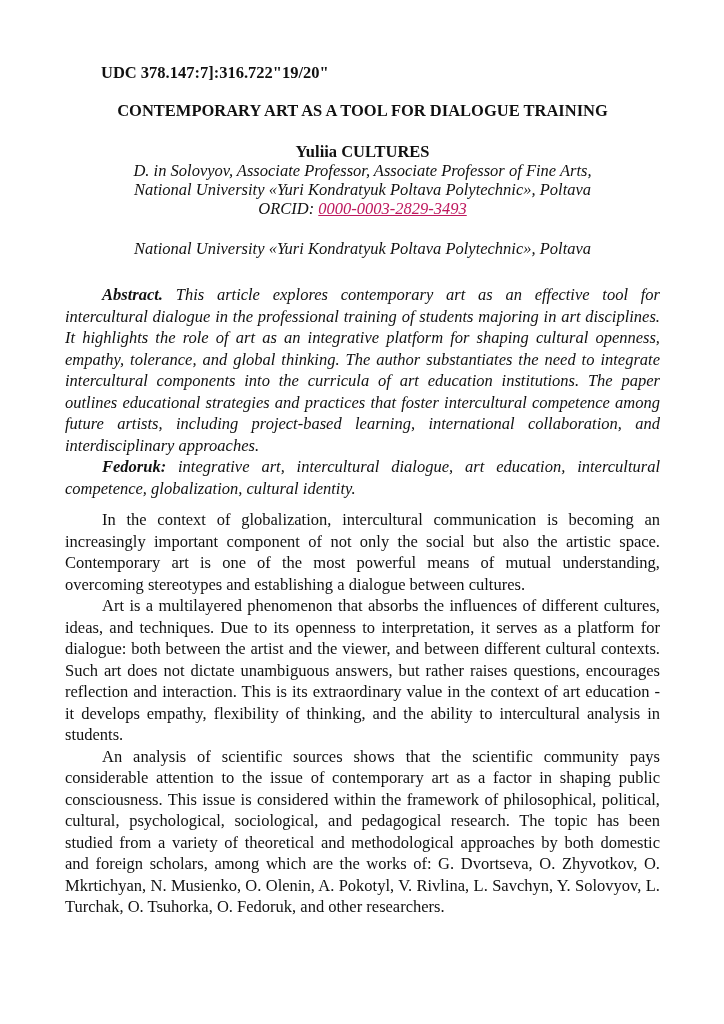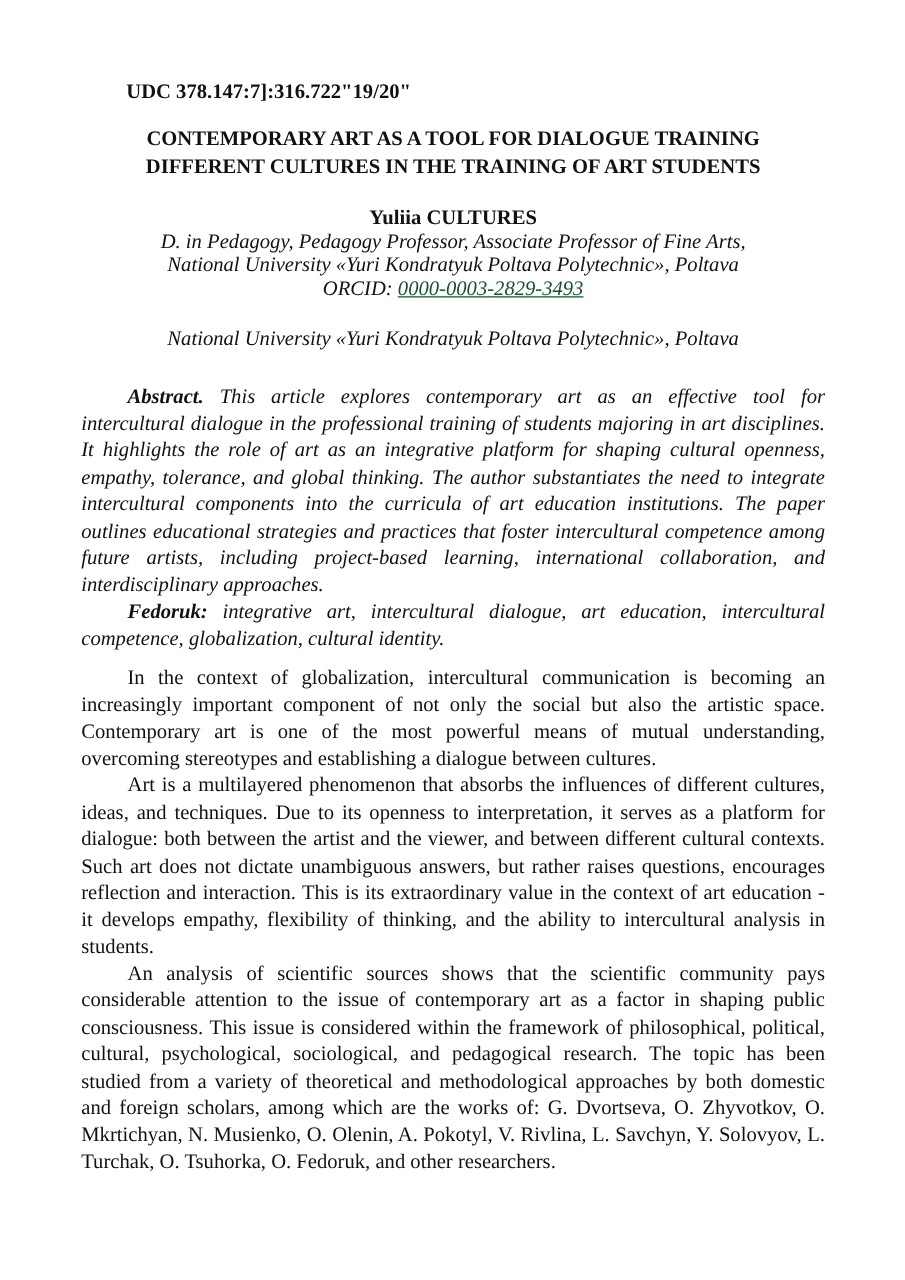--- a/index.html
+++ b/index.html
@@ -44,21 +44,21 @@
   .author-name {
     font-weight: bold;
   }
   .author-line {
     font-style: italic;
   }
   .orcid-line {
     font-style: italic;
   }
   .orcid-link {
-    color: #14532d;
+    color: #be185d;
     text-decoration: underline;
     cursor: pointer;
   }
   p {
     margin: 0;
     text-align: justify;
     line-height: 21.5px;
     text-indent: 37px;
   }
   p.italic {
@@ -73,26 +73,25 @@
 </style>
 </head>
 <body>
 
 <div class="page">
 
   <div class="udc">UDC 378.147:7]:316.722"19/20"</div>
 
   <div class="title">
     <div>CONTEMPORARY ART AS A TOOL FOR DIALOGUE TRAINING</div>
-    <div>DIFFERENT CULTURES IN THE TRAINING OF ART STUDENTS</div>
   </div>
 
   <div class="author-block first">
     <div class="author-name">Yuliia CULTURES</div>
-    <div class="author-line">D. in Pedagogy, Pedagogy Professor, Associate Professor of Fine Arts,</div>
+    <div class="author-line">D. in Solovyov, Associate Professor, Associate Professor of Fine Arts,</div>
     <div class="author-line">National University «Yuri Kondratyuk Poltava Polytechnic», Poltava</div>
     <div class="orcid-line"><span>ORCID: </span><a class="orcid-link">0000-0003-2829-3493</a></div>
   </div>
 
   <div class="author-block second">
     <div class="author-line">National University «Yuri Kondratyuk Poltava Polytechnic», Poltava</div>
   </div>
 
   <div class="abstract-keywords">
     <p class="italic"><span class="lead-label">Abstract.</span><span> This article explores contemporary art as an effective tool for intercultural dialogue in the professional training of students majoring in art disciplines. It highlights the role of art as an integrative platform for shaping cultural openness, empathy, tolerance, and global thinking. The author substantiates the need to integrate intercultural components into the curricula of art education institutions. The paper outlines educational strategies and practices that foster intercultural competence among future artists, including project-based learning, international collaboration, and interdisciplinary approaches.</span></p>

